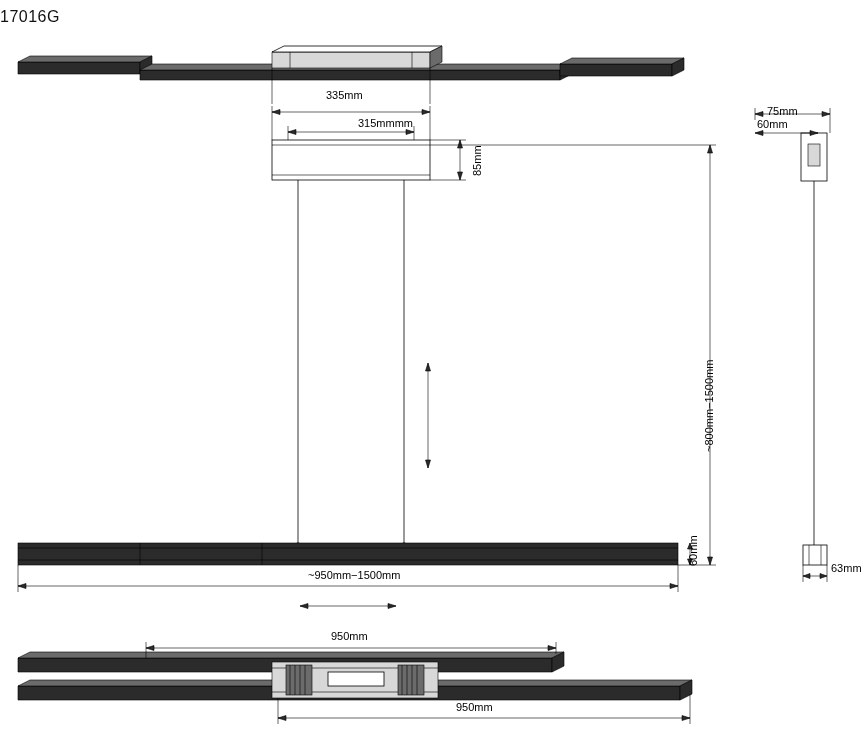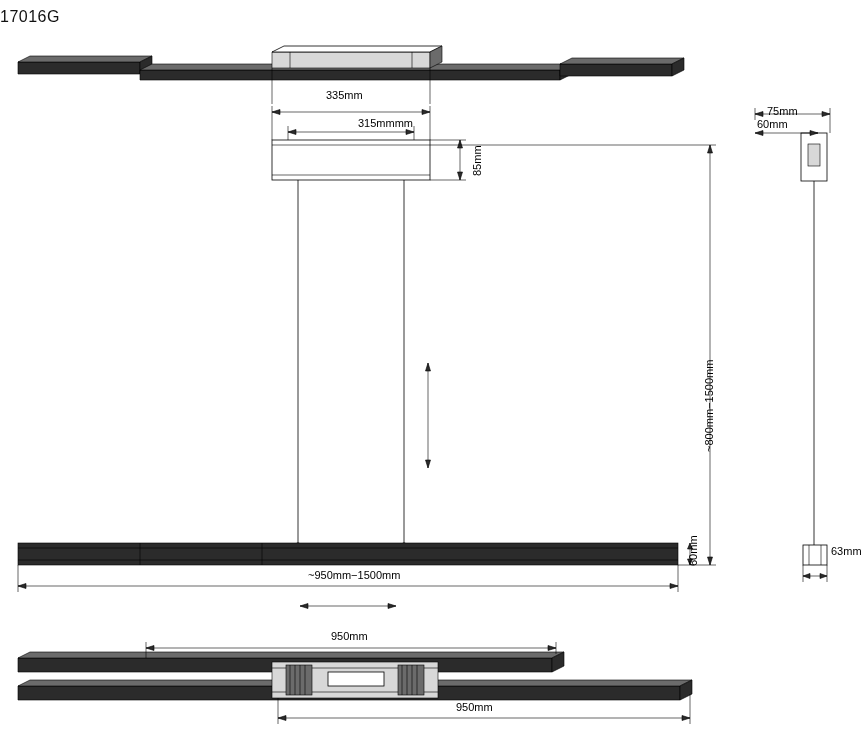--- a/index.html
+++ b/index.html
@@ -221,15 +221,15 @@
 </svg>
 
 <div class="lbl" style="left:326px; top:90px;">335mm</div>
 <div class="lbl" style="left:318px; top:118px;margin-left:40px;">315mmmm</div>
 <div class="lbl vert" style="left:472px; top:176px;">85mm</div>
 <div class="lbl vert" style="left:704px; top:452px;">~800mm−1500mm</div>
 <div class="lbl vert" style="left:688px; top:566px;">60mm</div>
 <div class="lbl" style="left:308px; top:570px;">~950mm−1500mm</div>
 <div class="lbl" style="left:757px; top:106px;margin-left:10px;">75mm</div>
 <div class="lbl" style="left:757px; top:119px;">60mm</div>
-<div class="lbl" style="left:831px; top:546px;">63mm</div>
+<div class="lbl" style="left:831px; top:563px;">63mm</div>
 <div class="lbl" style="left:331px; top:631px;">950mm</div>
 <div class="lbl" style="left:456px; top:702px;">950mm</div>
 
 </body></html>

